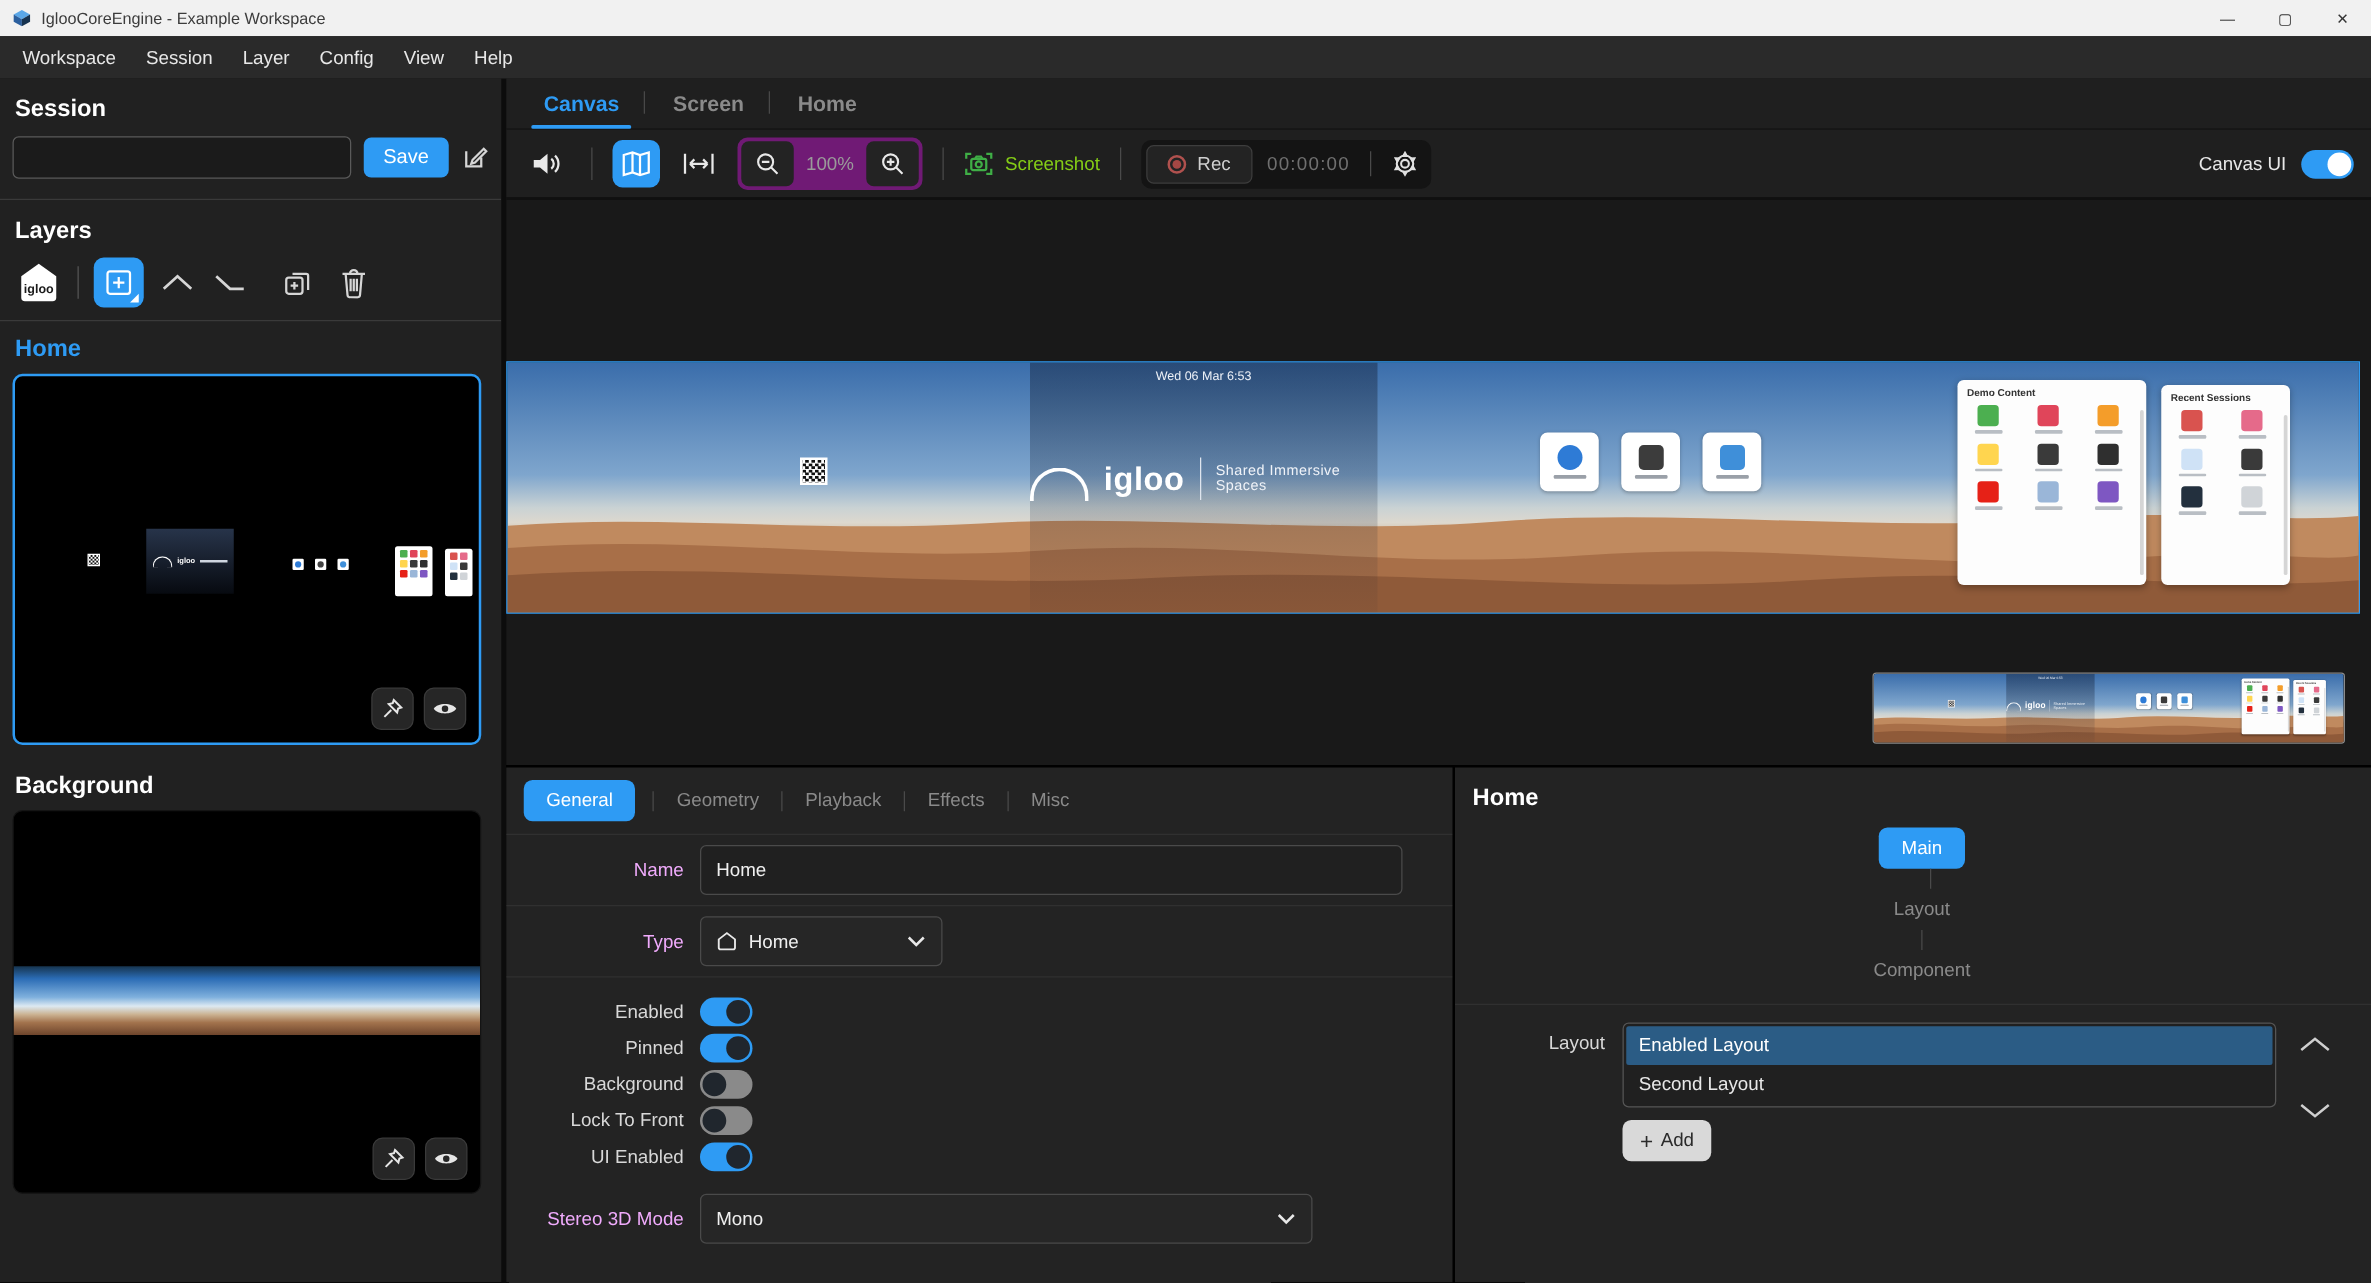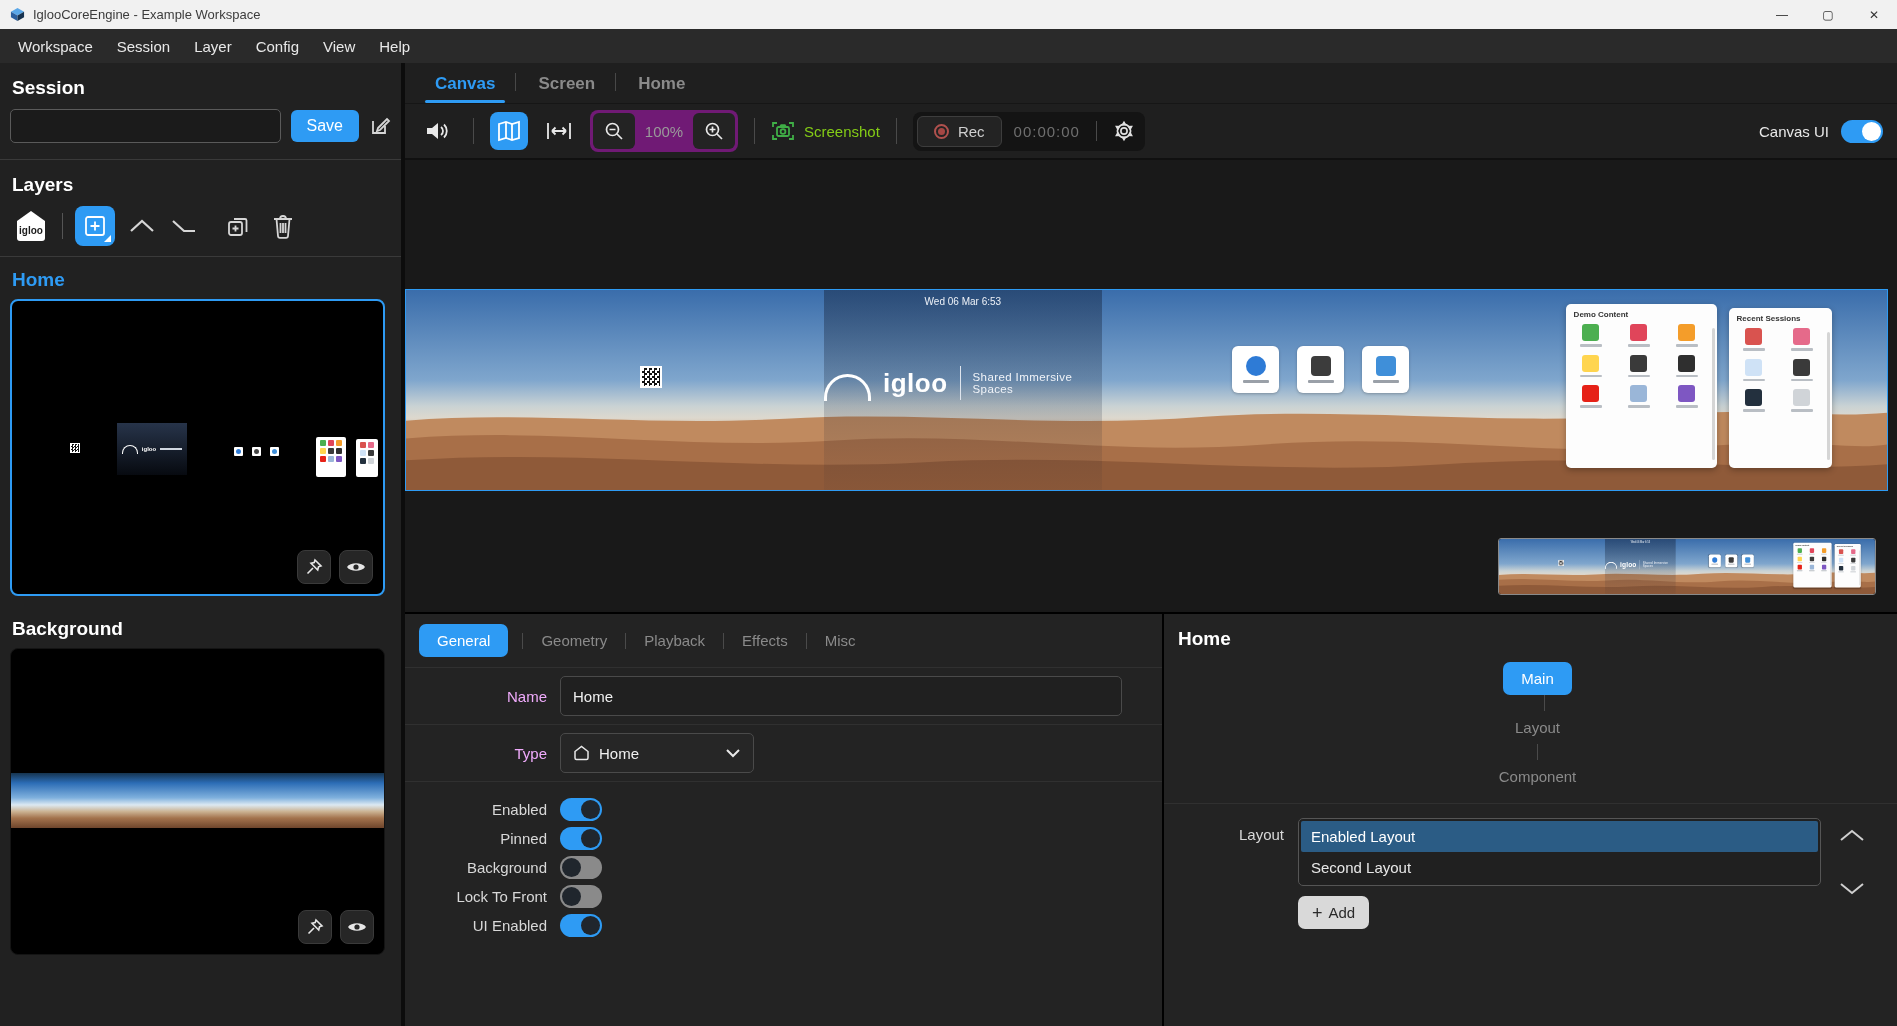--- a/index.html
+++ b/index.html
@@ -706,20 +706,29 @@
                   <span class="knob"></span>
                 </span>
             </div>
             <div class="trow">
               <span class="plabel">UI Enabled</span>
               <span class="switch on">
                   <span class="knob"></span>
                 </span>
             </div>
           </div>
+          <div class="prow" style="border-top:none; padding-top:0;">
+            <span class="plabel">Stereo 3D Mode</span>
+            <div class="dropdown dd-stereo">
+              <span>Mono</span>
+              <svg class="dd-chev" width="16" height="10" viewBox="0 0 16 10" fill="none" stroke="#e8e8e8" stroke-width="2">
+                  <polyline points="2,2 8,8 14,2"></polyline>
+                </svg>
+            </div>
+          </div>
         </div>
 
         <div class="panel layoutp">
           <div class="lp-head">Home</div>
           <div class="ptabs" style="padding-left:14px;flex-direction:column;">
             <button class="pill">Main</button>
             <span class="ptab-sep" style="margin-left:14px;"></span>
             <span class="ptab">Layout</span>
             <span class="ptab-sep"></span>
             <span class="ptab">Component</span>

